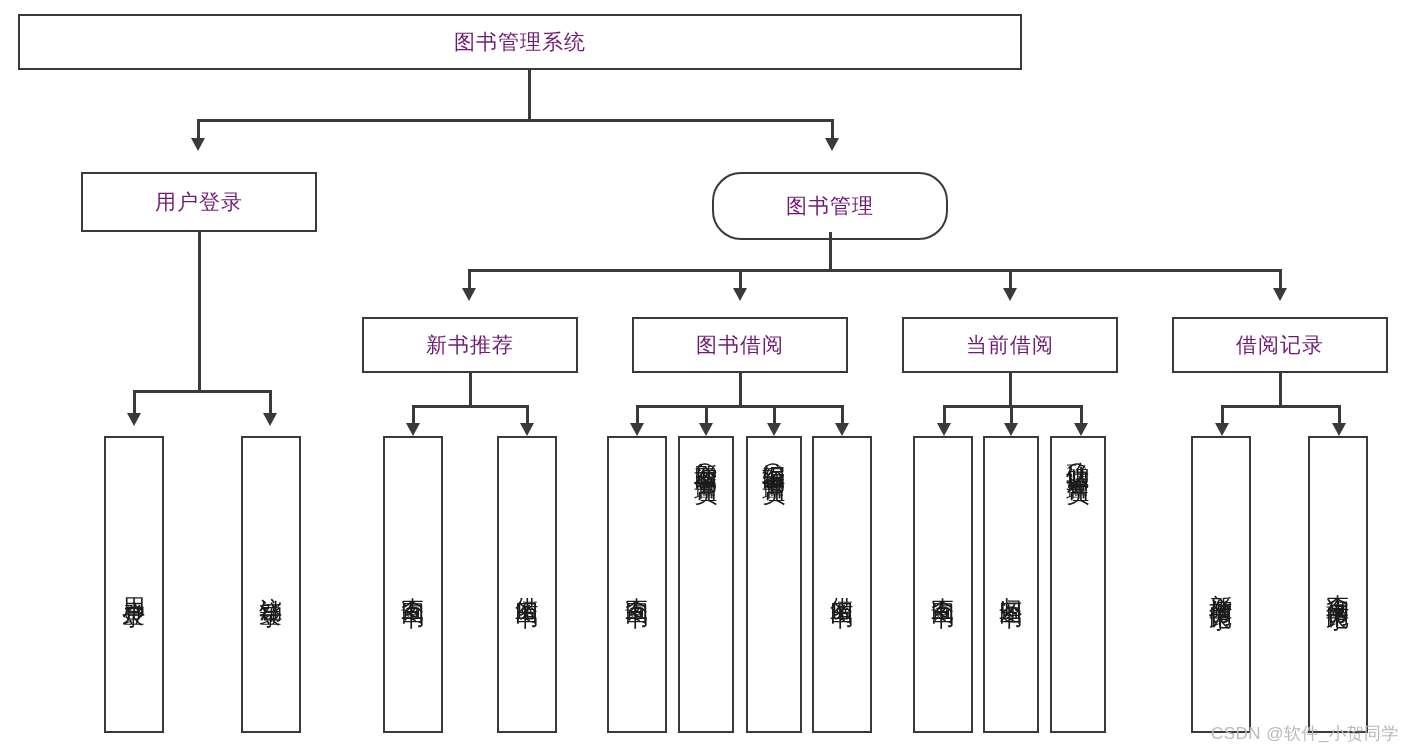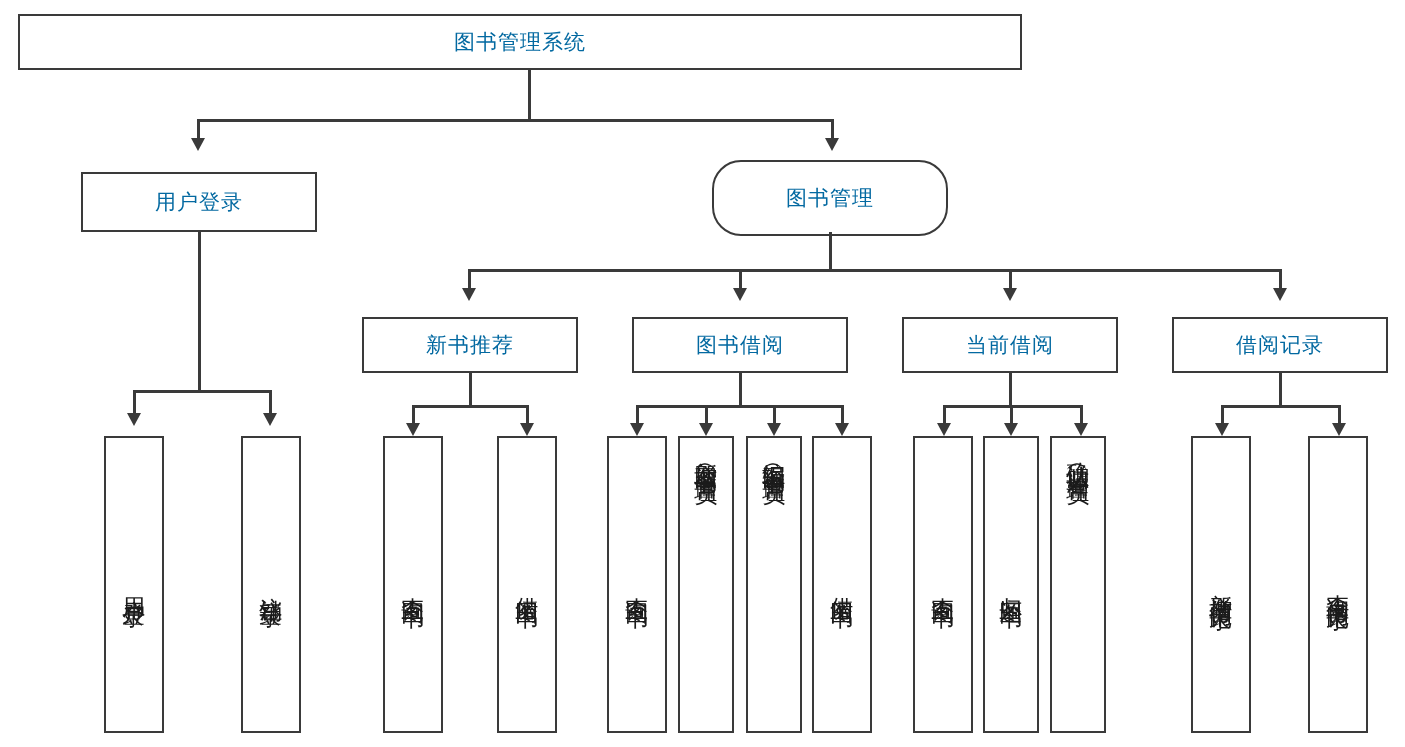--- a/index.html
+++ b/index.html
@@ -23,21 +23,21 @@
     background:#ffffff;
     border:2.5px solid #3a3a3a;
     display:flex;
     align-items:center;
     justify-content:center;
   }
   .node .label{
     font-size:21px;
     line-height:1.2;
     letter-spacing:1px;
-    color:#0369a1;
+    color:#701a75;
     white-space:nowrap;
     text-align:center;
   }
 
   
   .node.horiz .label{font-size:21px;}
 
   
   .leaf{
     position:absolute;
@@ -100,21 +100,21 @@
   <div class="hline" style="left:197px;top:119px;width:636px;"></div>
   <div class="vline" style="left:197px;top:119px;height:21px;"></div>
   <div class="arrow" style="left:191px;top:138px;"></div>
   <div class="vline" style="left:831px;top:119px;height:21px;"></div>
   <div class="arrow" style="left:825px;top:138px;"></div>
 
   <div class="node horiz" style="left:81px;top:172px;width:236px;height:60px;">
     <span class="label">用户登录</span>
   </div>
 
-  <div class="node horiz" style="left:712px;top:160px;width:236px;height:76px;border-radius:29px;">
+  <div class="node horiz" style="left:712px;top:172px;width:236px;height:68px;border-radius:29px;">
     <span class="label">图书管理</span>
   </div>
 
   <div class="vline" style="left:198px;top:232px;height:160px;"></div>
   <div class="hline" style="left:133px;top:390px;width:136px;"></div>
   <div class="vline" style="left:133px;top:390px;height:25px;"></div>
   <div class="arrow" style="left:127px;top:413px;"></div>
   <div class="vline" style="left:269px;top:390px;height:25px;"></div>
   <div class="arrow" style="left:263px;top:413px;"></div>
 
@@ -228,14 +228,15 @@
   </div>
 
   <div class="leaf" style="left:1191px;top:436px;width:60px;height:297px;">
     <span class="vlabel">新增借阅记录</span>
   </div>
 
   <div class="leaf" style="left:1308px;top:436px;width:60px;height:297px;">
     <span class="vlabel">查询借阅记录</span>
   </div>
 
+  <div id="watermark">CSDN @软件_小贺同学</div>
 
 </div>
 
 </body></html>

